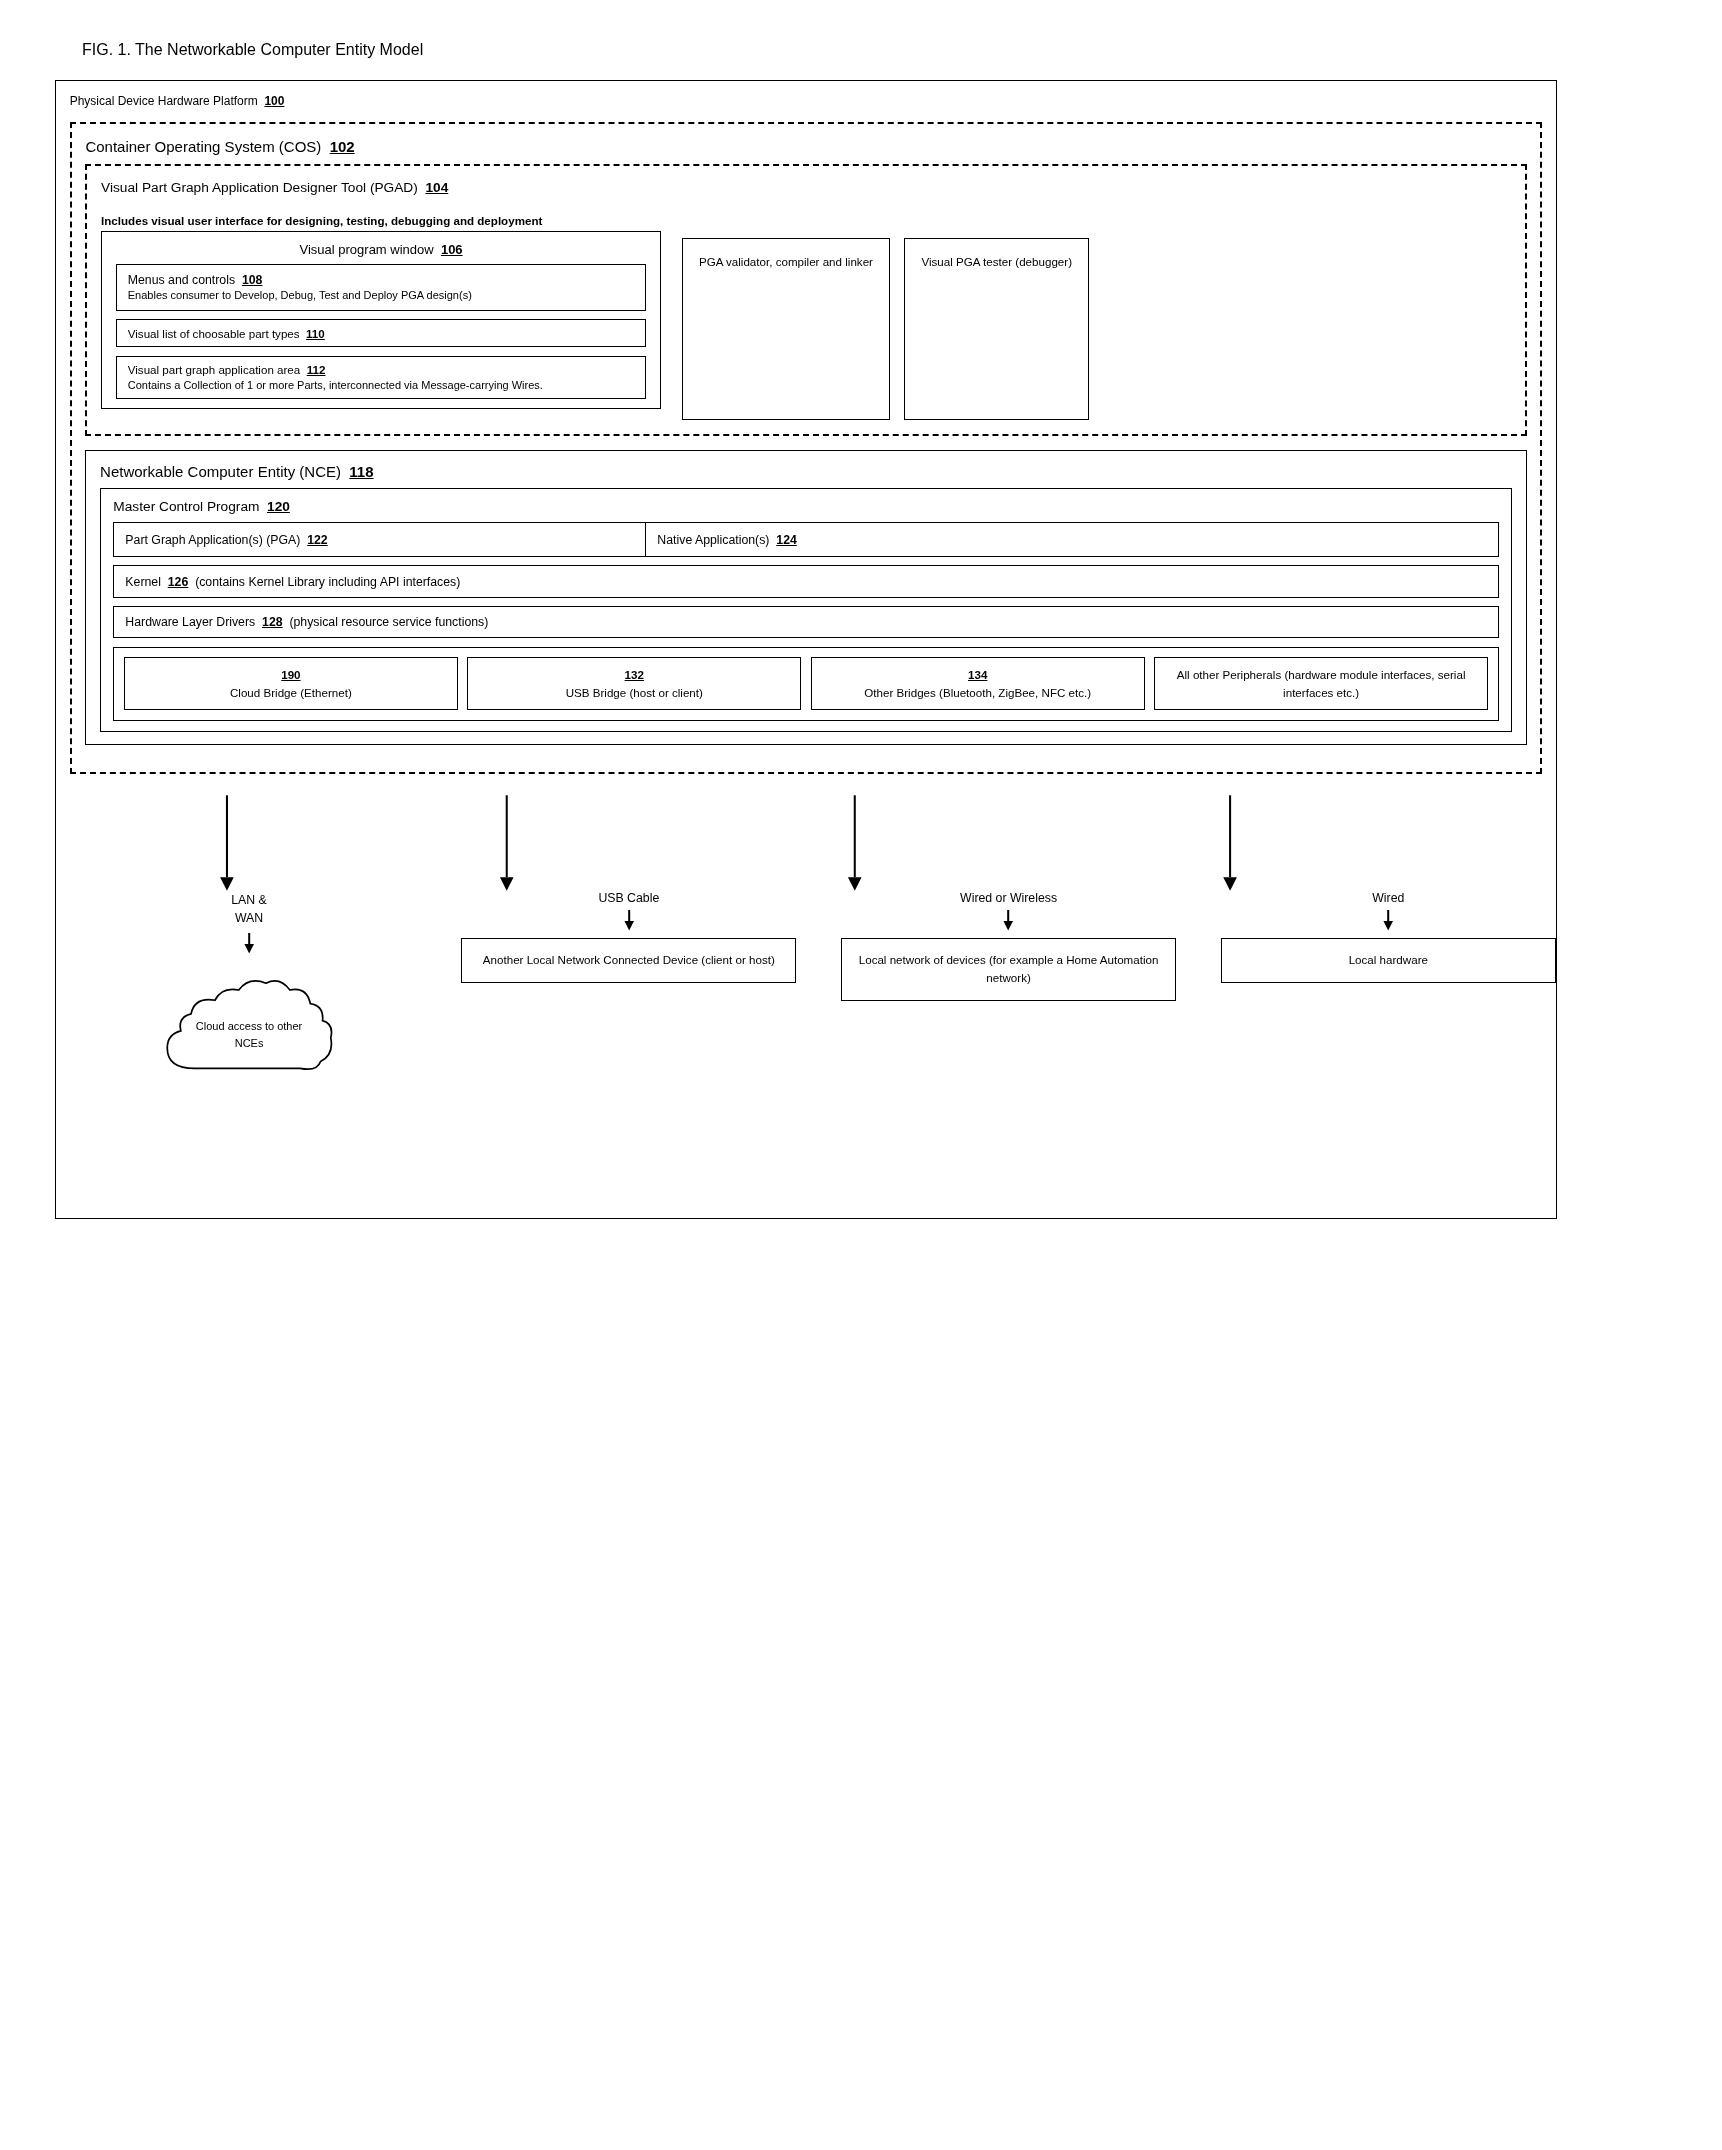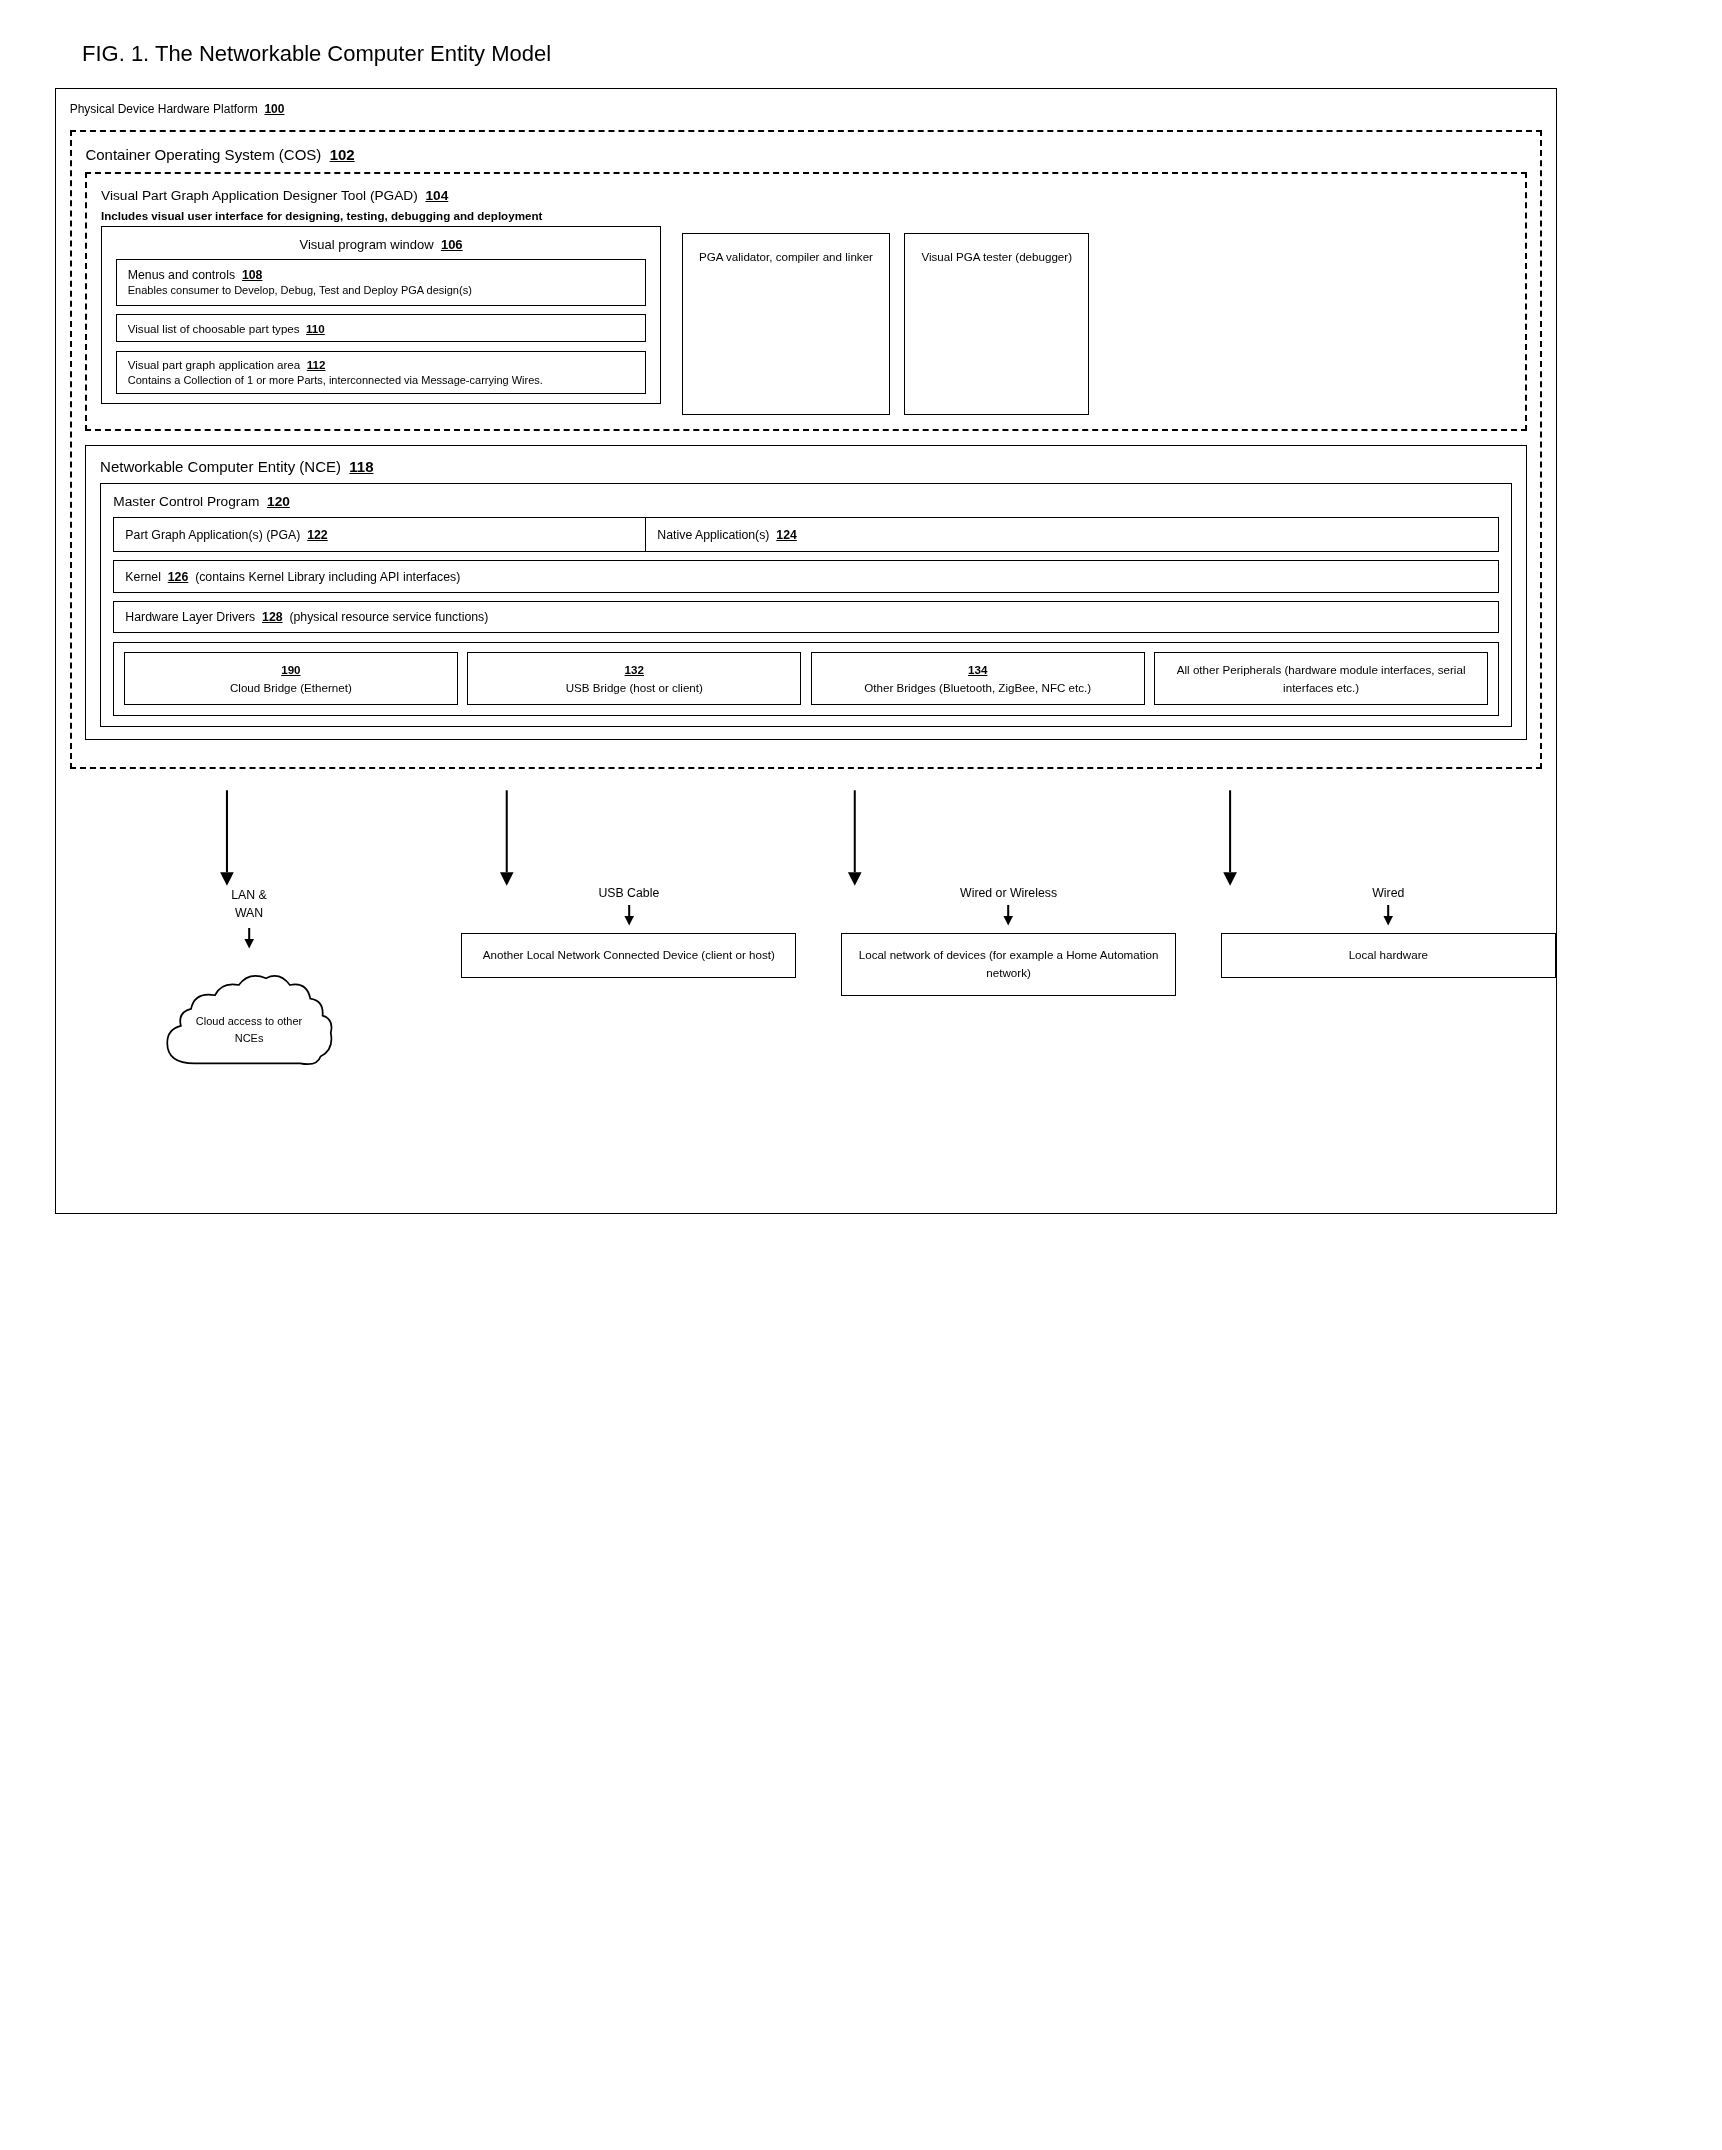--- a/index.html
+++ b/index.html
@@ -6,21 +6,21 @@
     body {
       background: #fff;
       font-family: Arial, sans-serif;
       font-size: 9.6px;
       color: #000;
       width: 1722px;
       min-height: 2151px;
       padding: 41px 55px;
     }
     .page-title {
-      font-size: 22px;
+      font-size: 16px;
       font-weight: normal;
       margin-bottom: 20.5px;
       margin-left: 27px;
     }
     .outer-box {
       border: 1.4px solid #000;
       padding: 13.7px;
       position: relative;
       width: 1502px;
     }
@@ -42,21 +42,21 @@
     }
     
     .pgad-box {
       border: 2px dashed #000;
       padding: 13.7px;
       margin-bottom: 13.7px;
       position: relative;
     }
     .pgad-label {
       font-size: 13.7px;
-      margin-bottom: 6px;
+      margin-bottom: 19px;
     }
     .pgad-sublabel {
       font-size: 11.6px;
       margin-bottom: 4px;
       font-weight: bold;
     }
     
     .pgad-inner {
       display: flex;
       gap: 20.5px;

